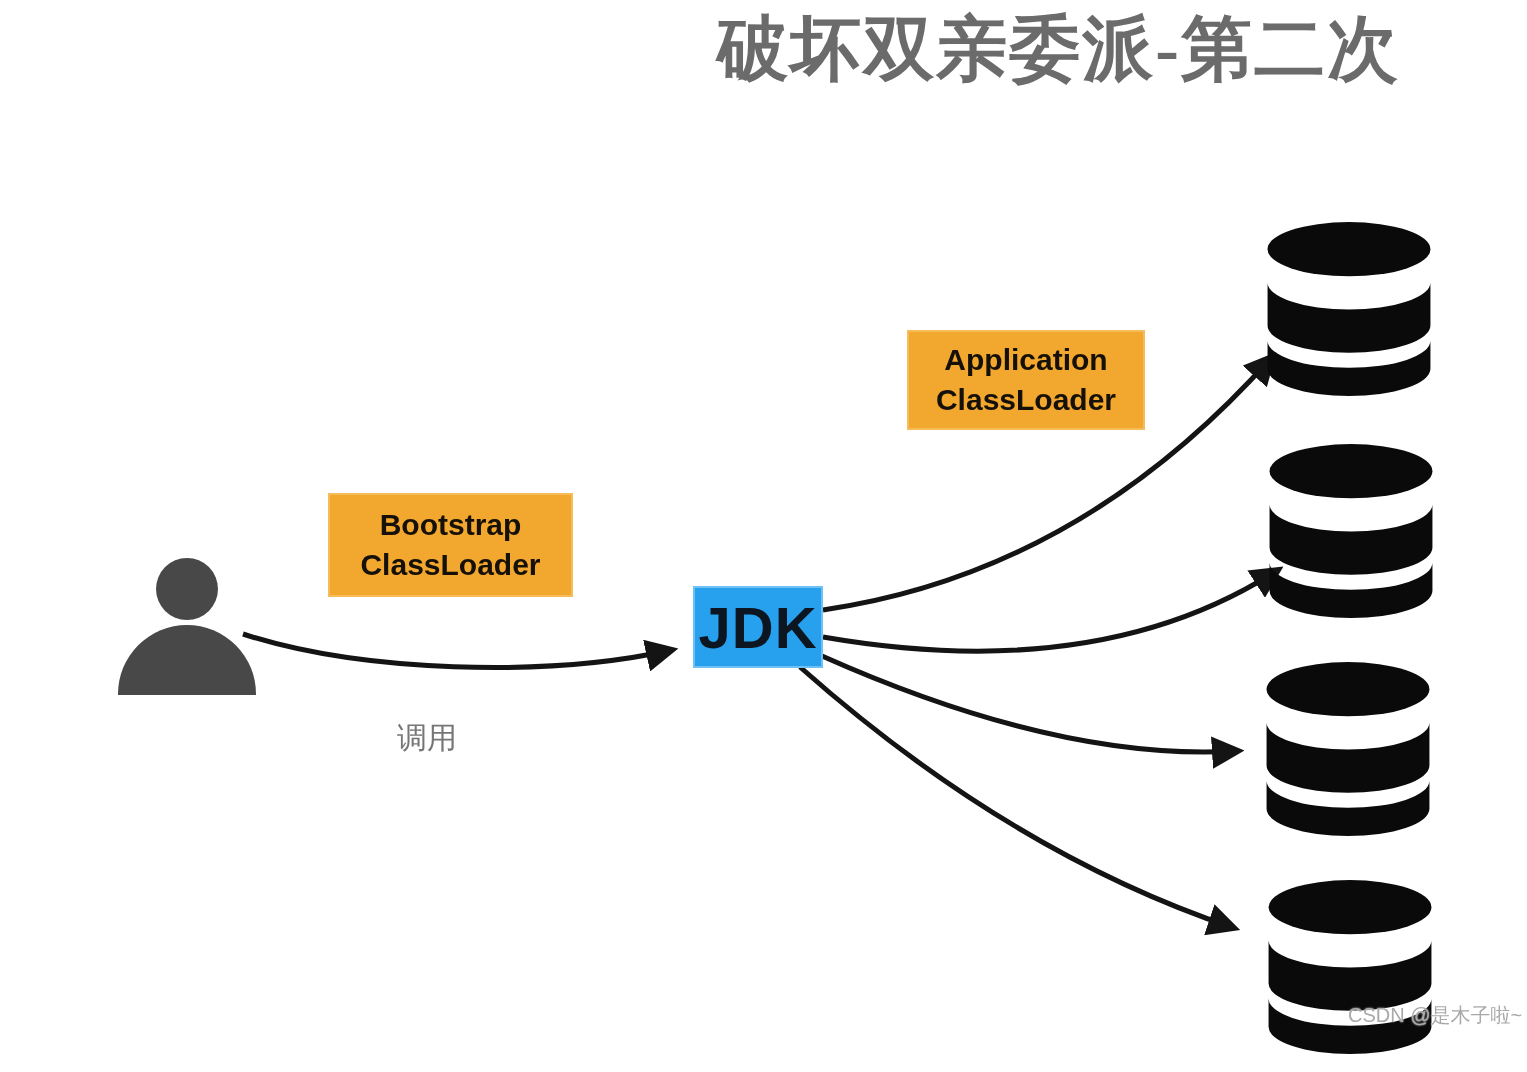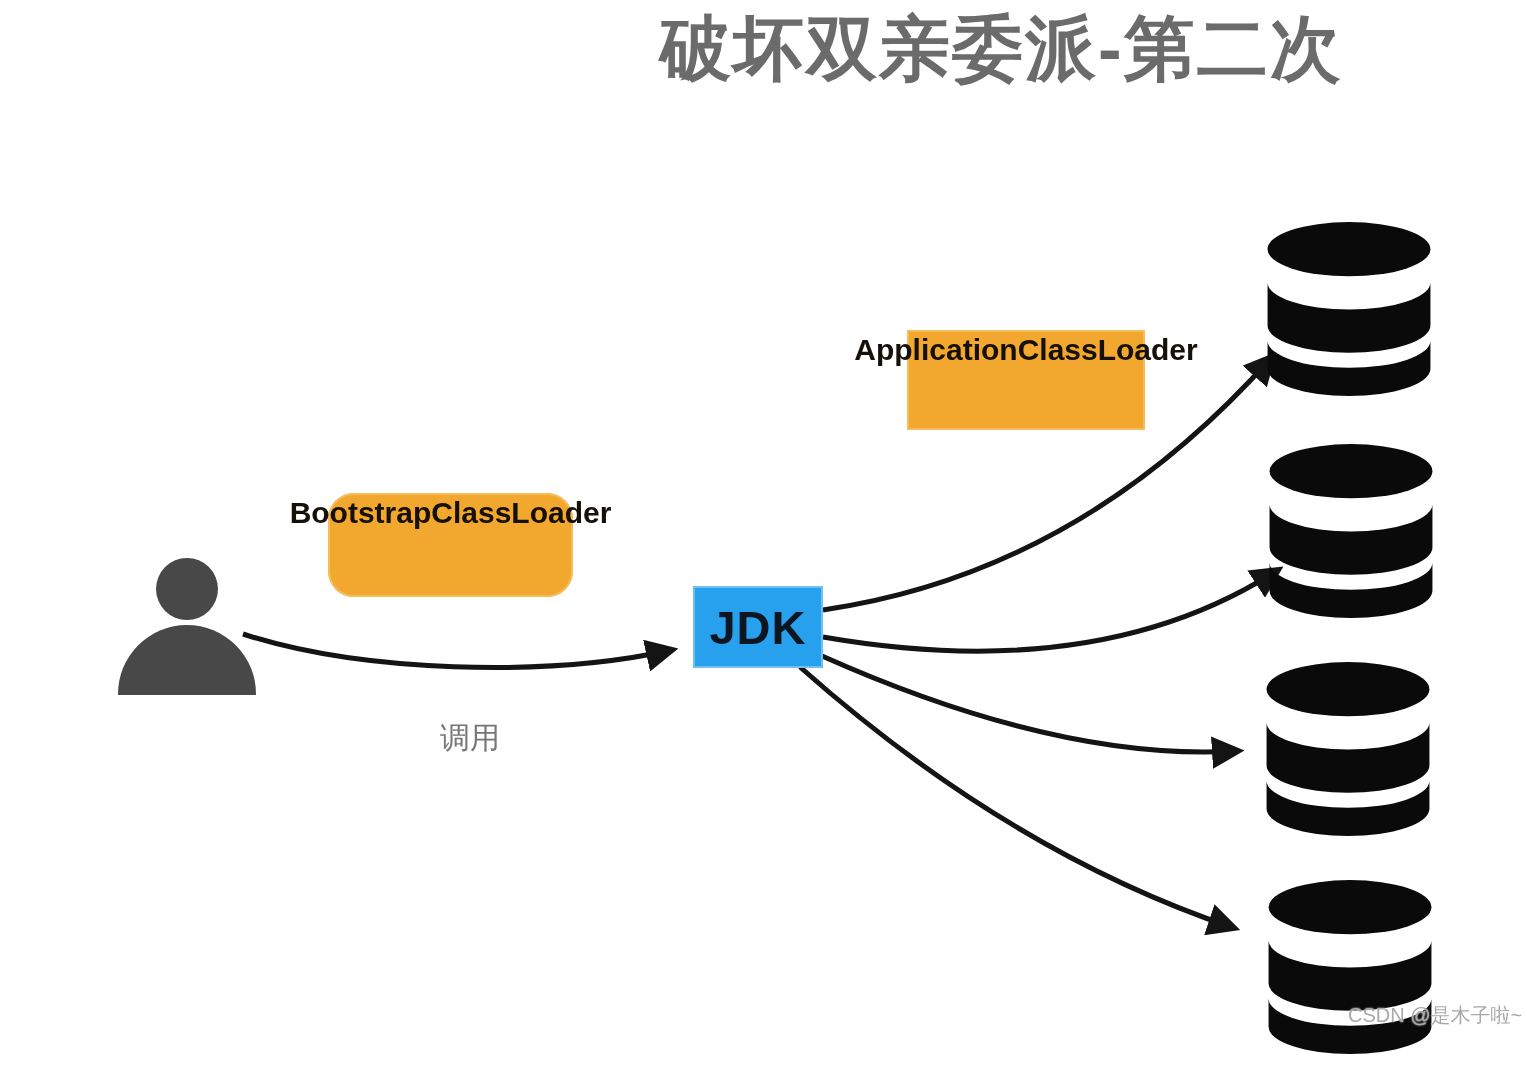--- a/index.html
+++ b/index.html
@@ -11,50 +11,51 @@
     overflow: hidden;
     font-family: "Liberation Sans", sans-serif;
   }
   .abs { position: absolute; }
 
   .page-title {
     left: 660px; top: 2px; width: 740px;
     font-size: 71px; font-weight: 600;
     color: #6B6B6B; letter-spacing: 2px;
     white-space: nowrap;
-    font-family: Liberation Sans, sans-serif;
+    font-family: Liberation Serif, serif;
+    text-align: right;
   }
 
   .loader-box {
     background: #F2A72E;
     color: #151008;
     font-weight: 700;
     font-size: 30px;
     line-height: 40px;
     text-align: center;
-    display: flex; flex-direction: row; justify-content: center;
+    display: flex; flex-direction: column; justify-content: center;
     box-shadow: 0 0 0 2px #f6bc5a inset;
   }
-  .box-bootstrap  { left: 328px; top: 493px; width: 245px; height: 104px; border-radius: 26px; }
+  .box-bootstrap  { left: 328px; top: 493px; width: 245px; height: 104px; }
   .box-application{ left: 907px; top: 330px; width: 238px; height: 100px; }
 
   .jdk-box {
     left: 693px; top: 586px; width: 130px; height: 82px;
     background: #27A0EE;
     color: #0B1620;
-    font-weight: 700; font-size: 47px;
+    font-weight: 700; font-size: 58px;
     display: flex; align-items: center; justify-content: center;
     letter-spacing: 1px;
     box-shadow: 0 0 0 2px #6fc0f4 inset;
   }
 
   .edge-label {
     color: #767676; font-size: 30px; white-space: nowrap;
   }
-  .label-call   { left: 440px; top: 718px; }
+  .label-call   { left: 397px; top: 718px; }
   .label-driver { left: 933px; top: 906px; }
 
   .person { left: 117px; top: 556px; width: 140px; height: 140px; }
 
   .db { width: 166px; height: 186px; }
   .db-1 { left: 1266px; top: 210px; }
   .db-2 { left: 1268px; top: 432px; }
   .db-3 { left: 1265px; top: 650px; }
   .db-4 { left: 1267px; top: 868px; }
 

